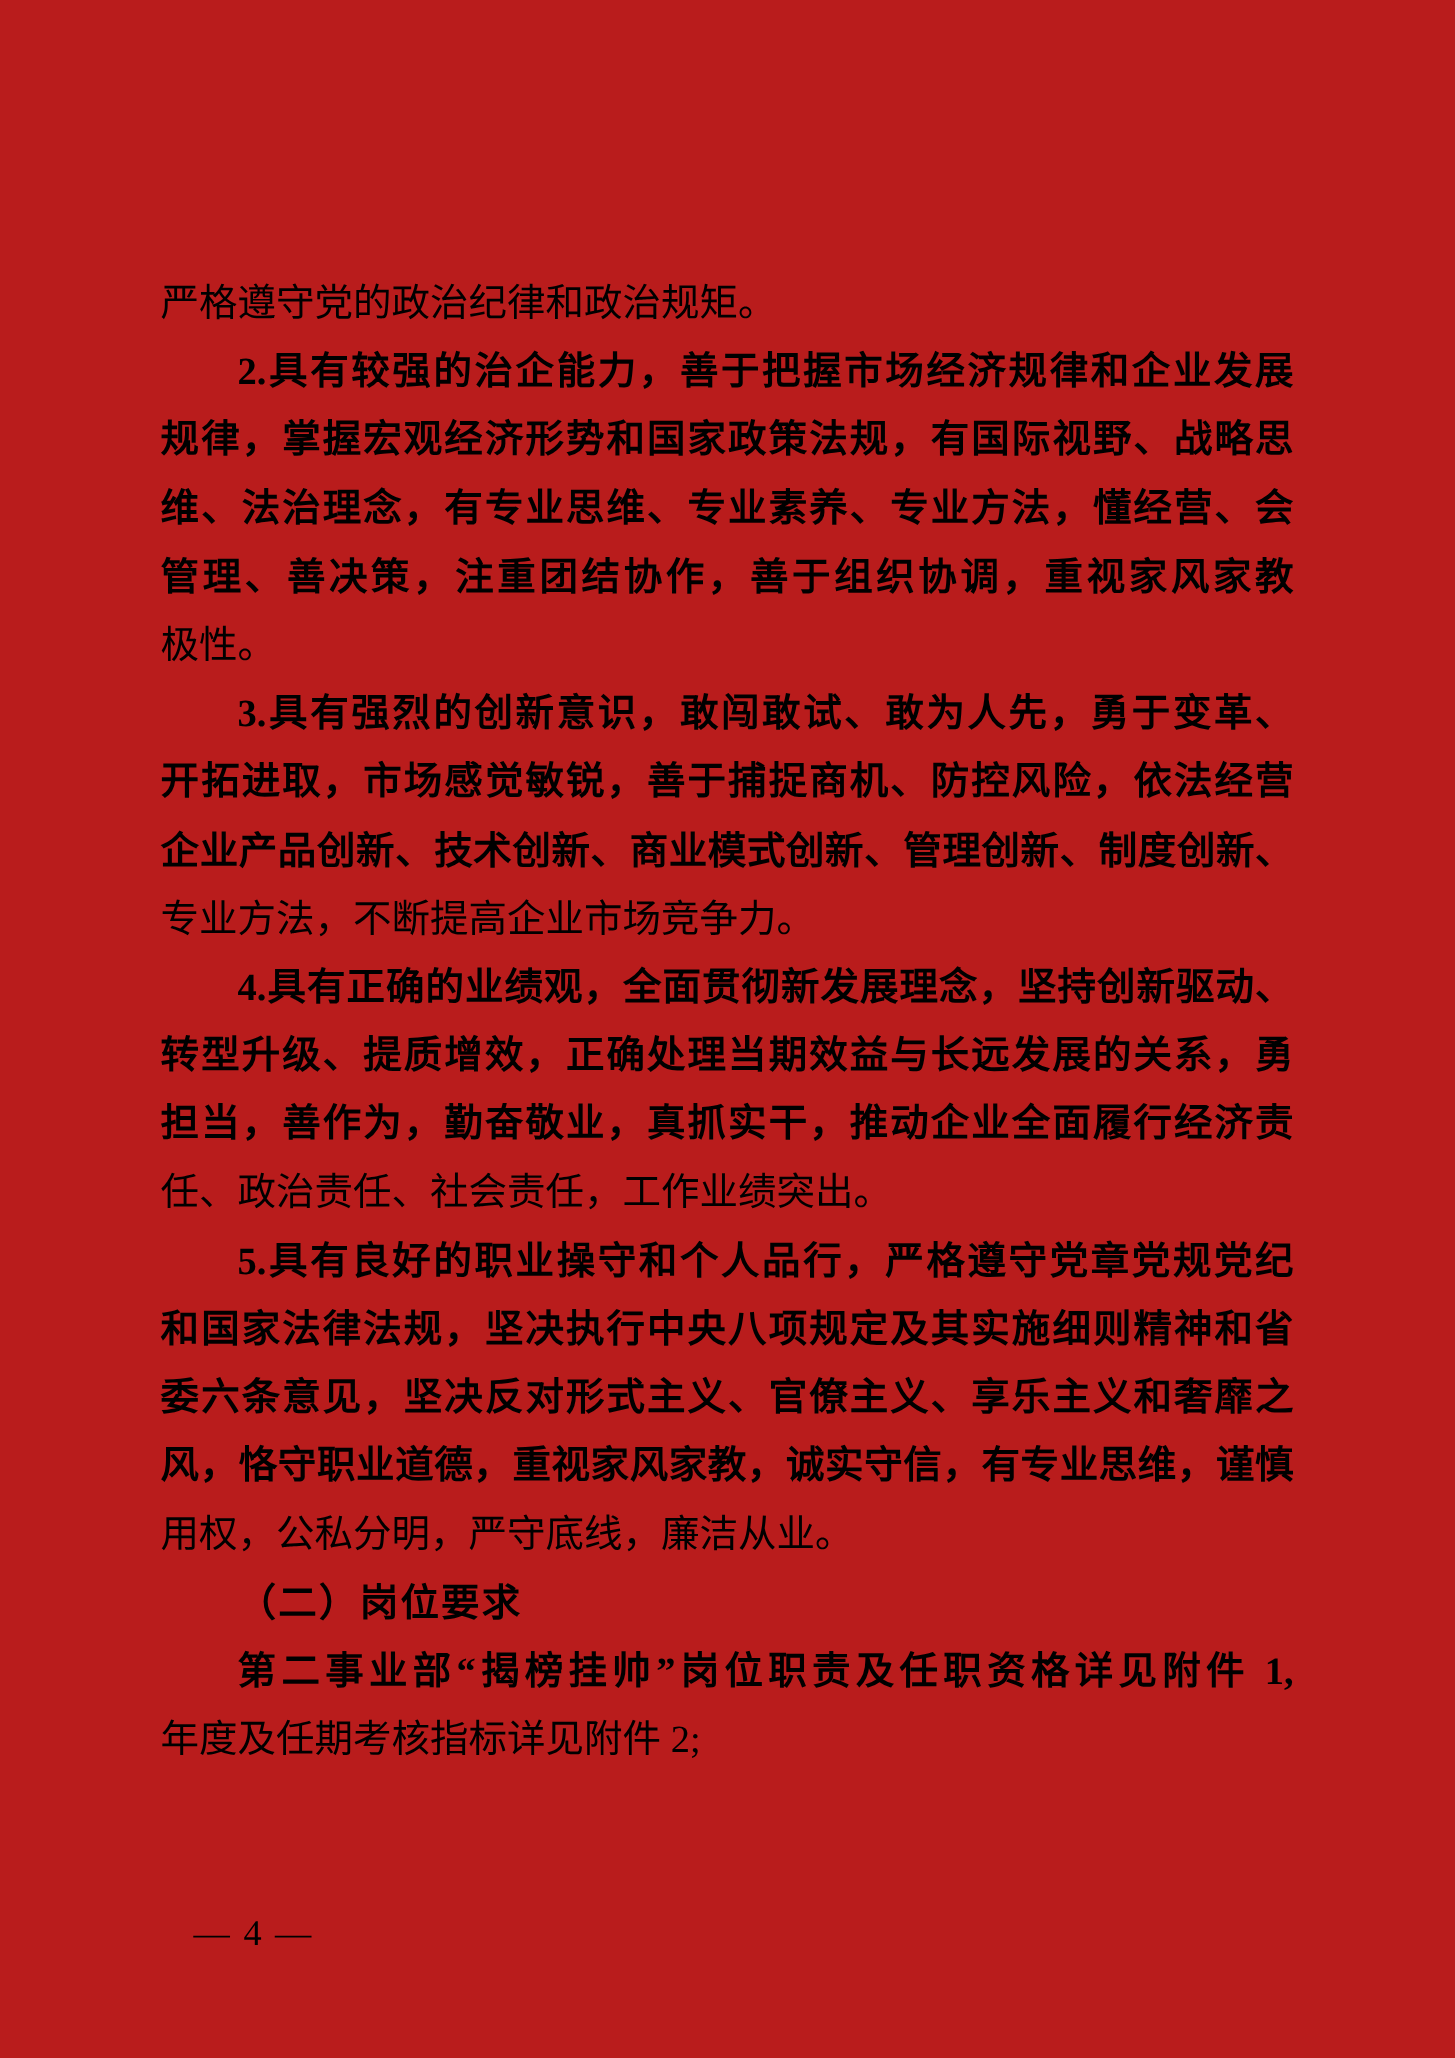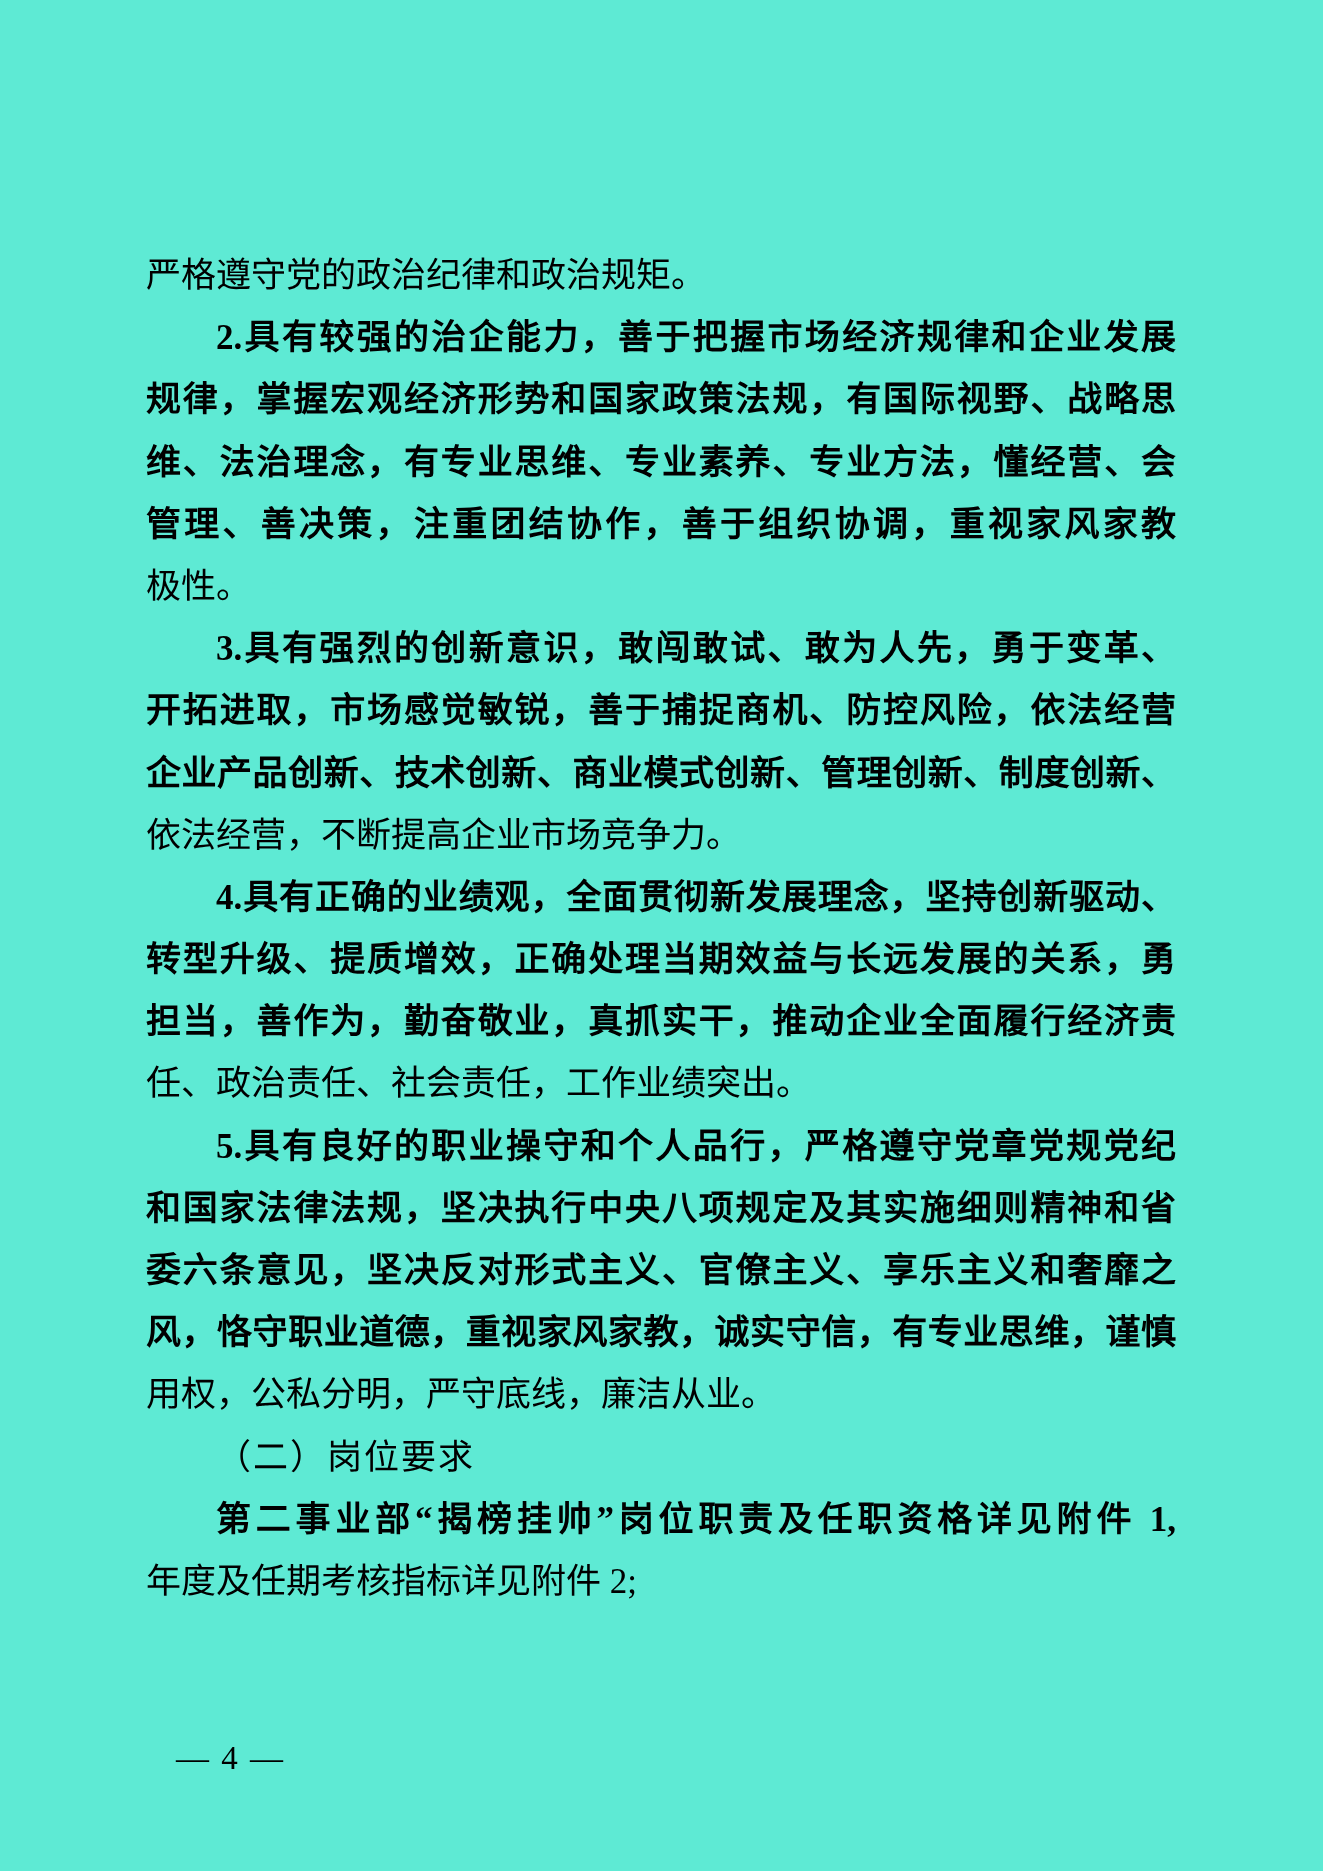--- a/index.html
+++ b/index.html
@@ -11,21 +11,21 @@
     width: 1323px;
     height: 1871px;
     position: relative;
     color: #000000;
     font-family: "Liberation Serif", "DejaVu Serif", serif;
     overflow: hidden;
   }
   .page {
     position: absolute;
     inset: 0;
-    background: #5eead4;
+    background: #b91c1c;
   }
   .doc-body {
     position: absolute;
     left: 146px;
     top: 253px;
     width: 1030px;
   }
   .line {
     height: 62.2px;
     font-size: 35px;
@@ -38,21 +38,21 @@
     white-space: normal;
     text-align: justify;
     text-align-last: justify;
     text-justify: inter-character;
     font-weight: bold;
   }
   .line.indent {
     text-indent: 70px;
   }
   .line.bold {
-    font-weight: 400;
+    font-weight: 700;
     letter-spacing: 2px;
   }
   .page-number {
     position: absolute;
     left: 176px;
     top: 1738px;
     font-size: 33px;
     line-height: 40px;
     letter-spacing: 2px;
     font-weight: 400;
@@ -66,21 +66,21 @@
   <main class="doc-body">
     <div class="line">严格遵守党的政治纪律和政治规矩。</div>
     <div class="line indent justify">2.具有较强的治企能力，善于把握市场经济规律和企业发展</div>
     <div class="line justify">规律，掌握宏观经济形势和国家政策法规，有国际视野、战略思</div>
     <div class="line justify">维、法治理念，有专业思维、专业素养、专业方法，懂经营、会</div>
     <div class="line justify">管理、善决策，注重团结协作，善于组织协调，重视家风家教</div>
     <div class="line">极性。</div>
     <div class="line indent justify">3.具有强烈的创新意识，敢闯敢试、敢为人先，勇于变革、</div>
     <div class="line justify">开拓进取，市场感觉敏锐，善于捕捉商机、防控风险，依法经营</div>
     <div class="line justify">企业产品创新、技术创新、商业模式创新、管理创新、制度创新、</div>
-    <div class="line">依法经营，不断提高企业市场竞争力。</div>
+    <div class="line">专业方法，不断提高企业市场竞争力。</div>
     <div class="line indent justify">4.具有正确的业绩观，全面贯彻新发展理念，坚持创新驱动、</div>
     <div class="line justify">转型升级、提质增效，正确处理当期效益与长远发展的关系，勇</div>
     <div class="line justify">担当，善作为，勤奋敬业，真抓实干，推动企业全面履行经济责</div>
     <div class="line">任、政治责任、社会责任，工作业绩突出。</div>
     <div class="line indent justify">5.具有良好的职业操守和个人品行，严格遵守党章党规党纪</div>
     <div class="line justify">和国家法律法规，坚决执行中央八项规定及其实施细则精神和省</div>
     <div class="line justify">委六条意见，坚决反对形式主义、官僚主义、享乐主义和奢靡之</div>
     <div class="line justify">风，恪守职业道德，重视家风家教，诚实守信，有专业思维，谨慎</div>
     <div class="line">用权，公私分明，严守底线，廉洁从业。</div>
     <div class="line indent bold">（二）岗位要求</div>

